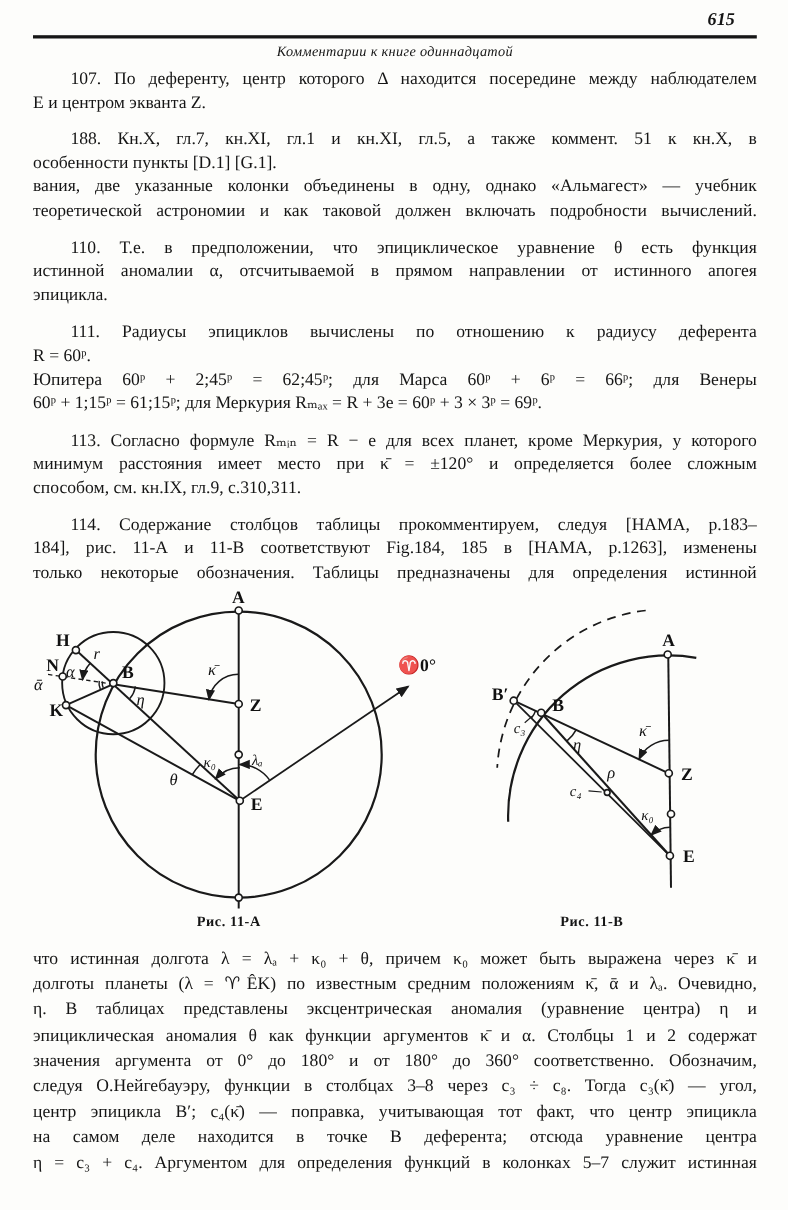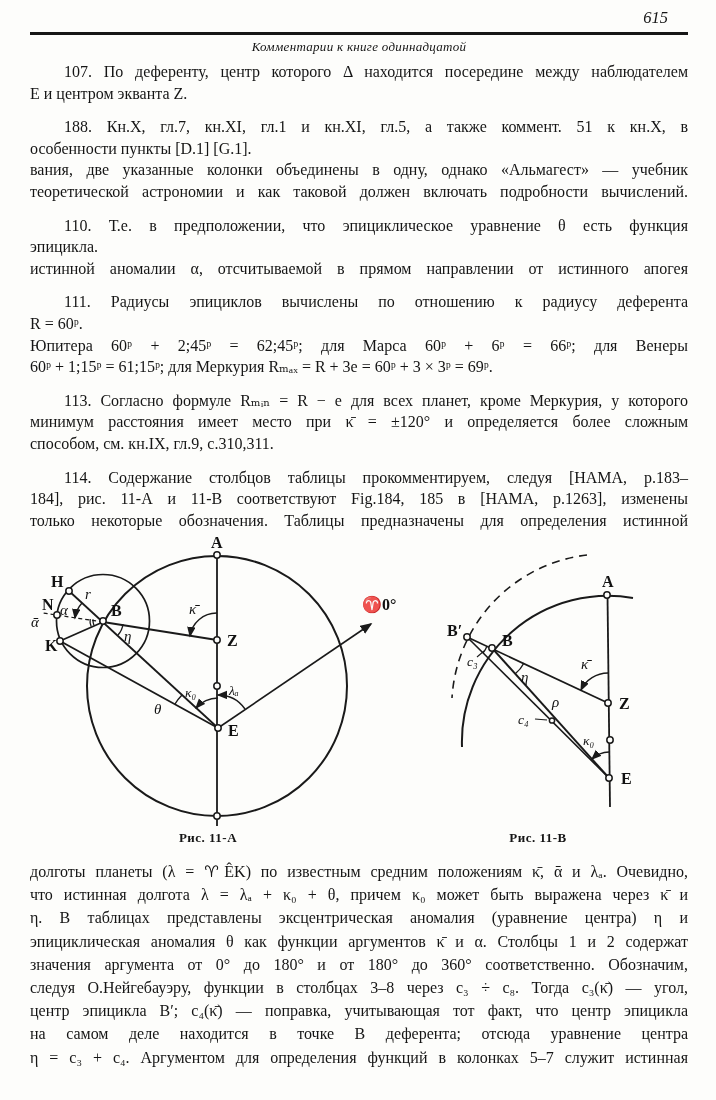--- a/index.html
+++ b/index.html
@@ -8,21 +8,21 @@
     background:#fdfdfb;color:#151515;
     font-family:"Liberation Serif","DejaVu Serif","DejaVu Sans",serif;
   }
   .hdr{position:absolute;left:30px;top:8px;width:658px;height:24px;}
   .hdr-title{
     position:absolute;left:0;right:0;text-align:center;
     font-style:italic;font-size:13px;letter-spacing:.3px;margin-top:31px;
   }
   .hdr-num{
     position:absolute;right:20px;top:0;
-    font-style:italic;font-weight:normal;font-size:16.5px;
+    font-style:italic;font-weight:bold;font-size:16.5px;
   }
   .hdr-rule{position:absolute;left:30px;top:32px;width:658px;height:3px;background:#161616;}
   .textblock{
     position:absolute;left:30px;top:49px;width:658px;
     font-size:16px;line-height:21.6px;
   }
   .cont{
     position:absolute;left:30px;top:860px;width:658px;
     font-size:16px;line-height:23.2px;
   }
@@ -53,22 +53,22 @@
 <div class="hdr-rule"></div>
 
 <div class="textblock">
   <div class="tl indent">107. По деференту, центр которого Δ находится посередине между наблюдателем</div>
   <div class="tl last">Е и центром экванта Z.</div>
   <div class="tl indent">188. Кн.X, гл.7, кн.XI, гл.1 и кн.XI, гл.5, а также коммент. 51 к кн.X, в</div>
   <div class="tl last">особенности пункты [D.1] [G.1].</div>
   <div class="tl">вания, две указанные колонки объединены в одну, однако «Альмагест» — учебник</div>
   <div class="tl">теоретической астрономии и как таковой должен включать подробности вычислений.</div>
   <div class="tl indent">110. Т.е. в предположении, что эпициклическое уравнение θ есть функция</div>
+  <div class="tl">истинной аномалии α, отсчитываемой в прямом направлении от истинного апогея</div>
   <div class="tl last">эпицикла.</div>
-  <div class="tl">истинной аномалии α, отсчитываемой в прямом направлении от истинного апогея</div>
   <div class="tl indent">111. Радиусы эпициклов вычислены по отношению к радиусу деферента</div>
   <div class="tl last">R = 60ᵖ.</div>
   <div class="tl">Юпитера 60ᵖ + 2;45ᵖ = 62;45ᵖ; для Марса 60ᵖ + 6ᵖ = 66ᵖ; для Венеры</div>
   <div class="tl last">60ᵖ + 1;15ᵖ = 61;15ᵖ; для Меркурия Rₘₐₓ = R + 3e = 60ᵖ + 3 × 3ᵖ = 69ᵖ.</div>
   <div class="tl indent">113. Согласно формуле Rₘᵢₙ = R − e для всех планет, кроме Меркурия, у которого</div>
   <div class="tl">минимум расстояния имеет место при κ̄ = ±120° и определяется более сложным</div>
   <div class="tl last">способом, см. кн.IX, гл.9, с.310,311.</div>
   <div class="tl indent">114. Содержание столбцов таблицы прокомментируем, следуя [HAMA, p.183–</div>
   <div class="tl">184], рис. 11-А и 11-В соответствуют Fig.184, 185 в [HAMA, p.1263], изменены</div>
   <div class="tl">только некоторые обозначения. Таблицы предназначены для определения истинной</div>
@@ -177,22 +177,22 @@
   <text class="grk" x="146" y="119">κ̄</text>
   <text class="grk sm" x="148" y="195">κ₀</text>
   <text class="grk" x="86" y="132">η</text>
   <text class="grk" x="117" y="157">ρ</text>
   <text class="grk sm" x="32" y="116">c₃</text>
   <text class="grk sm" x="83" y="174">c₄</text>
 </svg>
 <div class="figcap capB">Рис. 11-В</div>
 
 <div class="cont">
+  <div class="tl">что истинная долгота λ = λₐ + κ₀ + θ, причем κ₀ может быть выражена через κ̄ и</div>
   <div class="tl">долготы планеты (λ = ♈ÊK) по известным средним положениям κ̄, ᾱ и λₐ. Очевидно,</div>
-  <div class="tl">что истинная долгота λ = λₐ + κ₀ + θ, причем κ₀ может быть выражена через κ̄ и</div>
   <div class="tl">η. В таблицах представлены эксцентрическая аномалия (уравнение центра) η и</div>
   <div class="tl">эпициклическая аномалия θ как функции аргументов κ̄ и α. Столбцы 1 и 2 содержат</div>
   <div class="tl">значения аргумента от 0° до 180° и от 180° до 360° соответственно. Обозначим,</div>
   <div class="tl">следуя О.Нейгебауэру, функции в столбцах 3–8 через c₃ ÷ c₈. Тогда c₃(κ̄) — угол,</div>
   <div class="tl">центр эпицикла B′; c₄(κ̄) — поправка, учитывающая тот факт, что центр эпицикла</div>
   <div class="tl">на самом деле находится в точке B деферента; отсюда уравнение центра</div>
   <div class="tl">η = c₃ + c₄. Аргументом для определения функций в колонках 5–7 служит истинная</div>
 </div>
 
 </body></html>

